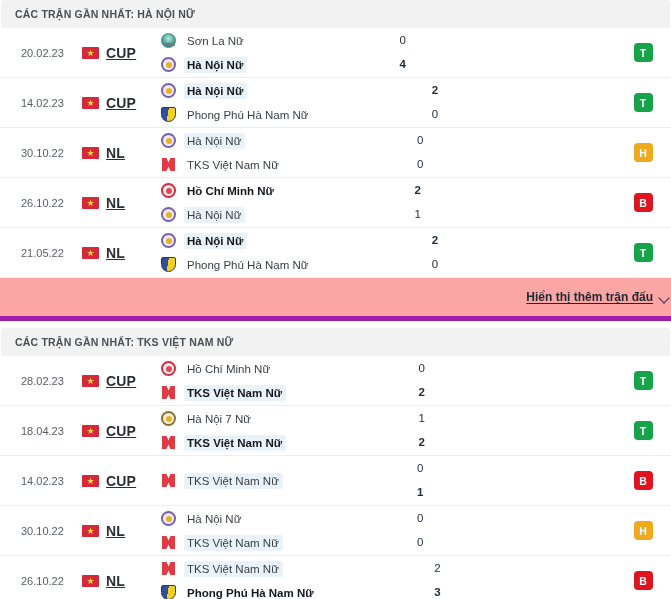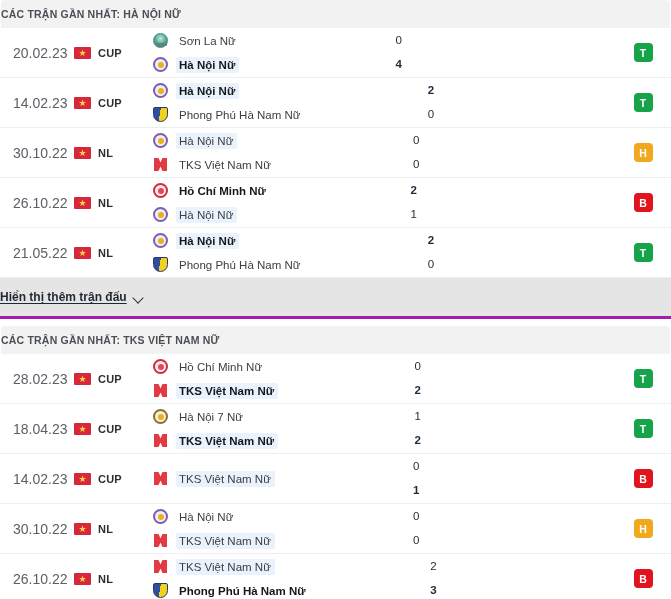--- a/index.html
+++ b/index.html
@@ -22,21 +22,21 @@
     box-sizing: border-box;
   }
 
   
   .section-header {
     height: 28px;
     background: #f2f2f2;
     border-radius: 4px 4px 0 0;
     display: flex;
     align-items: center;
-    padding-left: 0;
+    padding-left: 14px;
     box-sizing: border-box;
     margin: 0 1px;
   }
   .section-header .title {
     font-size: 10.5px;
     font-weight: bold;
     letter-spacing: 0.2px;
     color: #4a4f55;
     text-transform: uppercase;
     white-space: nowrap;
@@ -53,23 +53,24 @@
   }
 
   .col-date {
     width: 74px;
     flex: 0 0 74px;
     display: flex;
     align-items: center;
     justify-content: flex-start;
     padding-left: 13px;
     box-sizing: border-box;
-    font-size: 14px;
+    font-size: 11px;
     color: #5b6066;
     white-space: nowrap;
+    margin-left: 8px;
   }
 
   .col-comp {
     width: 72px;
     flex: 0 0 72px;
     display: flex;
     align-items: center;
     gap: 7px;
     box-sizing: border-box;
   }
@@ -85,24 +86,25 @@
   .flag .star {
     position: absolute;
     left: 50%;
     top: 50%;
     transform: translate(-50%, -50%);
     color: #ffd24d;
     font-size: 9px;
     line-height: 9px;
   }
   .comp-label {
-    font-size: 11px;
+    font-size: 14px;
     font-weight: bold;
     color: #2b2f34;
     letter-spacing: 0.2px;
+    text-decoration: underline;
   }
 
   .col-teams {
     flex: 1 1 auto;
     display: flex;
     flex-direction: column;
     justify-content: center;
     gap: 7px;
     padding-left: 7px;
     box-sizing: border-box;
@@ -279,23 +281,23 @@
   }
   .badge.win  { background: #16a34a; }
   .badge.draw { background: #f0a81d; }
   .badge.loss { background: #e0131e; }
 
   
   .show-more-wrap {
     height: 38px;
     display: flex;
     align-items: center;
-    justify-content: flex-start;
-    background: #e5e5e5;
-    border-bottom: 3px solid #a21caf;
+    justify-content: flex-end;
+    background: #fca5a5;
+    border-bottom: 5px solid #a21caf;
   }
   .show-more {
     display: inline-flex;
     align-items: center;
     gap: 7px;
     cursor: pointer;
   }
   .show-more .label {
     font-size: 12px;
     font-weight: bold;

